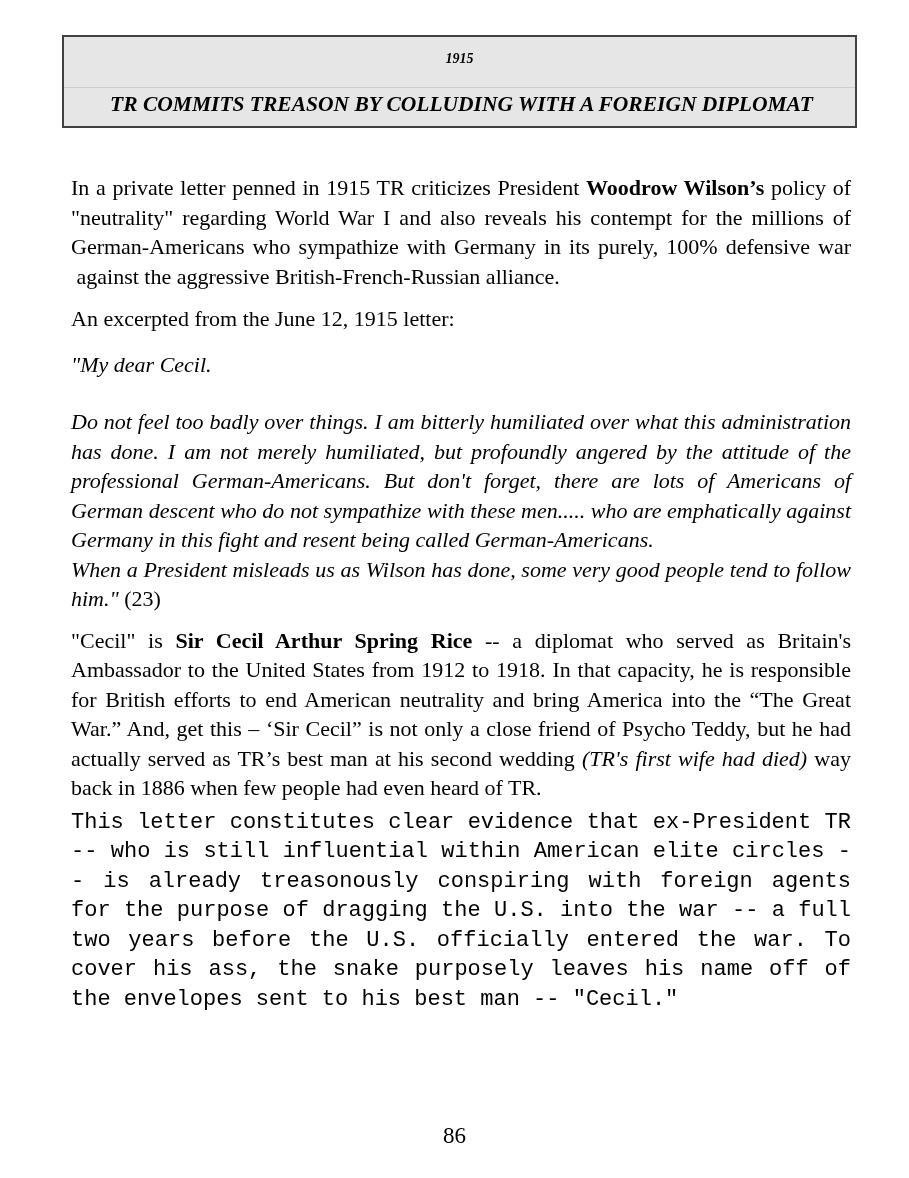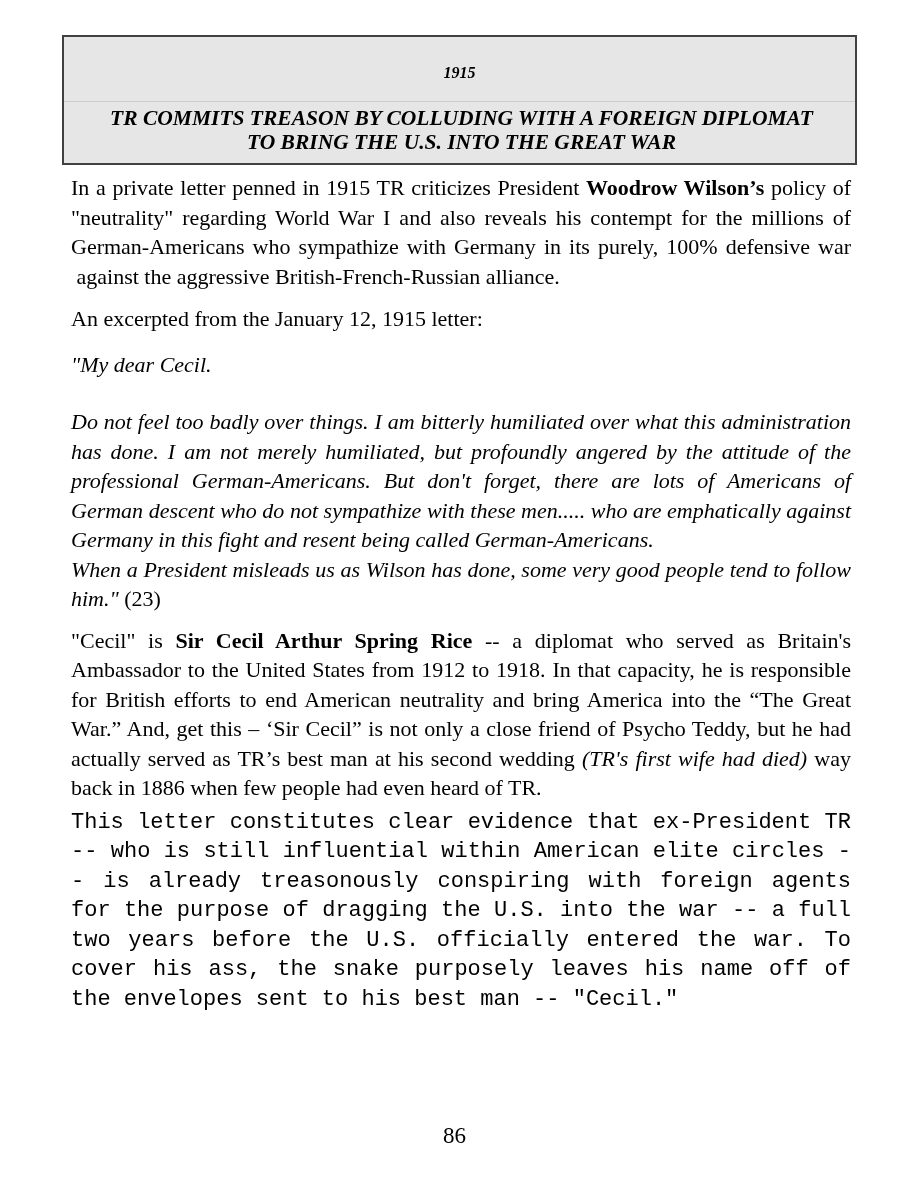--- a/index.html
+++ b/index.html
@@ -18,23 +18,23 @@
     top: 35px;
     width: 795px;
     box-sizing: border-box;
     background: #e6e6e6;
     border: 2px solid #414141;
     text-align: center;
     font-weight: bold;
     font-style: italic;
   }
   .header-year {
-    font-size: 16px;
+    font-size: 14px;
     line-height: 26px;
-    padding-top: 23px;
+    padding-top: 9px;
   }
   .header-divider {
     height: 1px;
     background: #cccccc;
     margin-top: 15px;
   }
   .header-title {
     font-size: 21.5px;
     line-height: 23.5px;
     padding: 5px 0 9px 4px;
@@ -72,29 +72,28 @@
 </head>
 <body>
 
 <div class="page">
 
   <div class="header-box">
     <div class="header-year">1915</div>
     <div class="header-divider"></div>
     <div class="header-title">
       <div>TR COMMITS TREASON BY COLLUDING WITH A FOREIGN DIPLOMAT</div>
-      <div>TO BRING THE U.S. INTO THE GREAT WAR</div>
     </div>
   </div>
 
   <div class="body-text">
 
     <p class="p1"><span>In a private letter penned in 1915 TR criticizes President </span><span class="bold">Woodrow Wilson’s</span><span> policy of "neutrality" regarding World War I and also reveals his contempt for the millions of German-Americans who sympathize with Germany in its purely, 100% defensive war &nbsp;against the aggressive British-French-Russian alliance.</span></p>
 
-    <p class="p2">An excerpted from the January 12, 1915 letter:</p>
+    <p class="p2">An excerpted from the June 12, 1915 letter:</p>
 
     <p class="p3 italic">"My dear Cecil.</p>
 
     <p class="p4a italic">Do not feel too badly over things. I am bitterly humiliated over what this administration has done. I am not merely humiliated, but profoundly angered by the attitude of the professional German-Americans. But don't forget, there are lots of Americans of German descent who do not sympathize with these men..... who are emphatically against Germany in this fight and resent being called German-Americans.</p>
 
     <p class="p4b"><span class="italic">When a President misleads us as Wilson has done, some very good people tend to follow him." </span><span class="bold-upright">(23)</span></p>
 
     <p class="p5"><span>"Cecil" is </span><span class="bold">Sir Cecil Arthur Spring Rice</span><span> -- a diplomat who served as Britain's Ambassador to the United States from 1912 to 1918. In that capacity, he is responsible for British efforts to end American neutrality and bring America into the “The Great War.” And, get this – ‘Sir Cecil” is not only a close friend of Psycho Teddy, but he had actually served as TR’s best man at his second wedding </span><span class="italic">(TR's first wife had died)</span><span> way back in 1886 when few people had even heard of TR.</span></p>
 
     <p class="p6">This letter constitutes clear evidence that ex-President TR -- who is still influential within American elite circles -- is already treasonously conspiring with foreign agents for the purpose of dragging the U.S. into the war -- a full two years before the U.S. officially entered the war. To cover his ass, the snake purposely leaves his name off of the envelopes sent to his best man -- "Cecil."</p>

